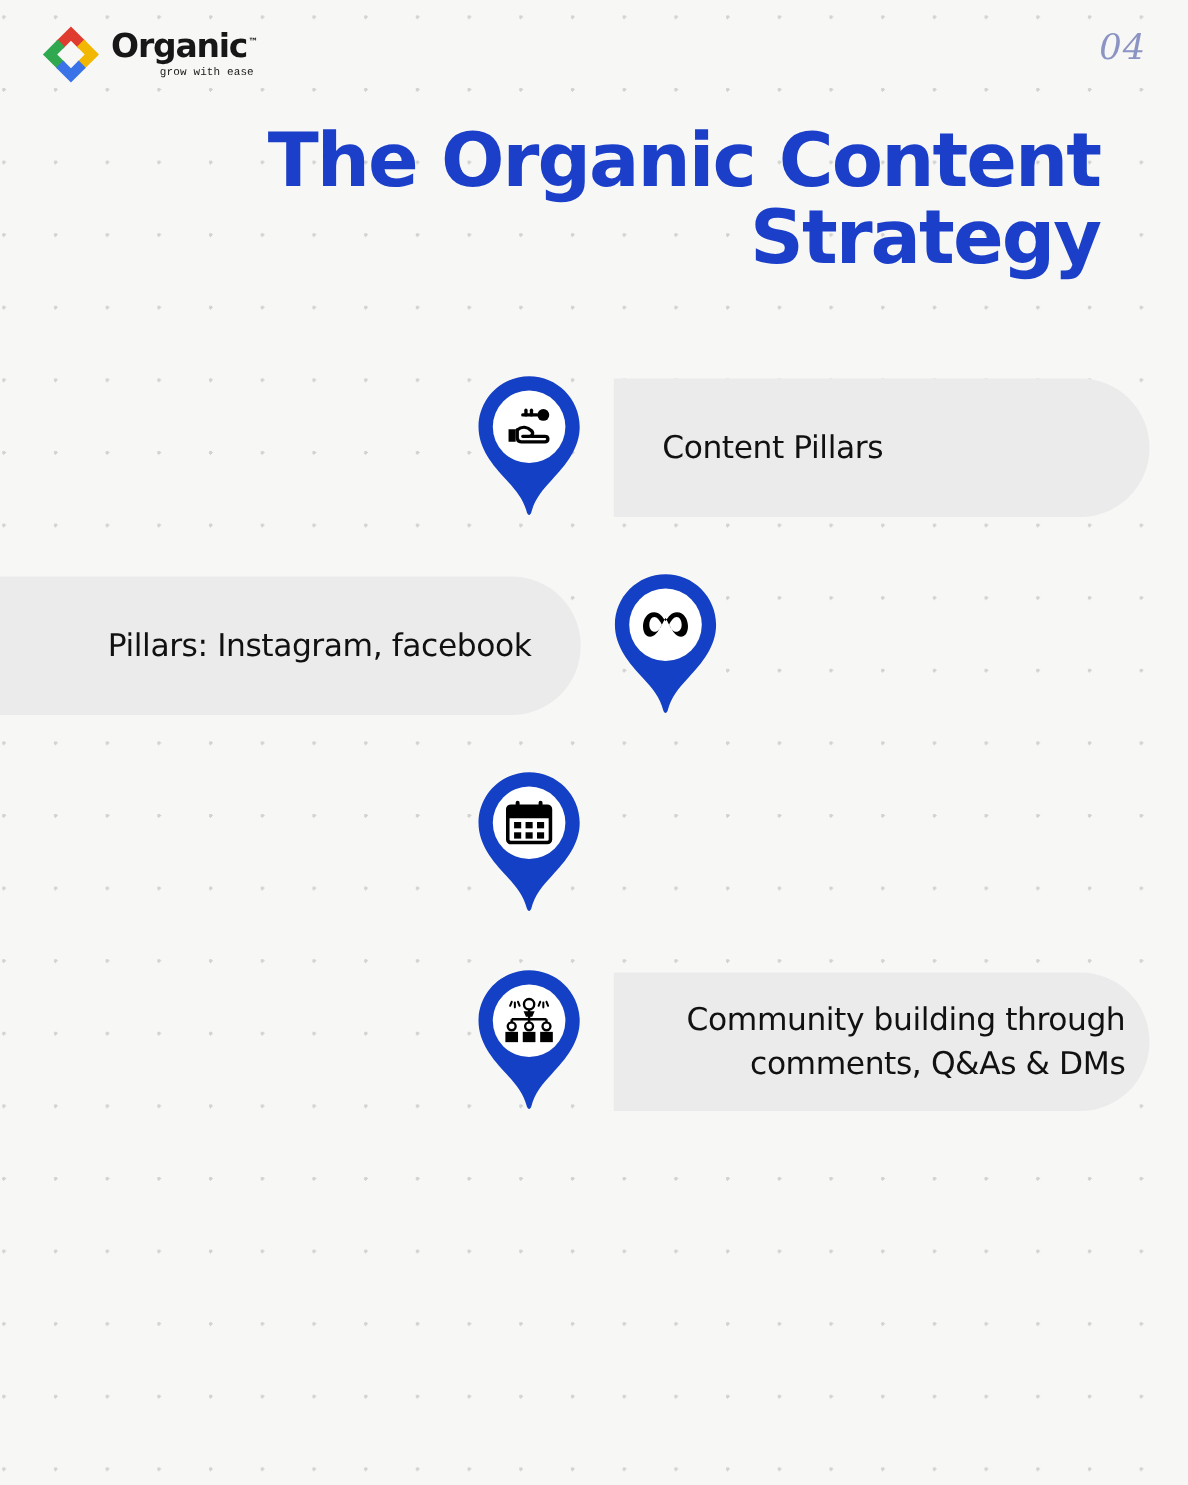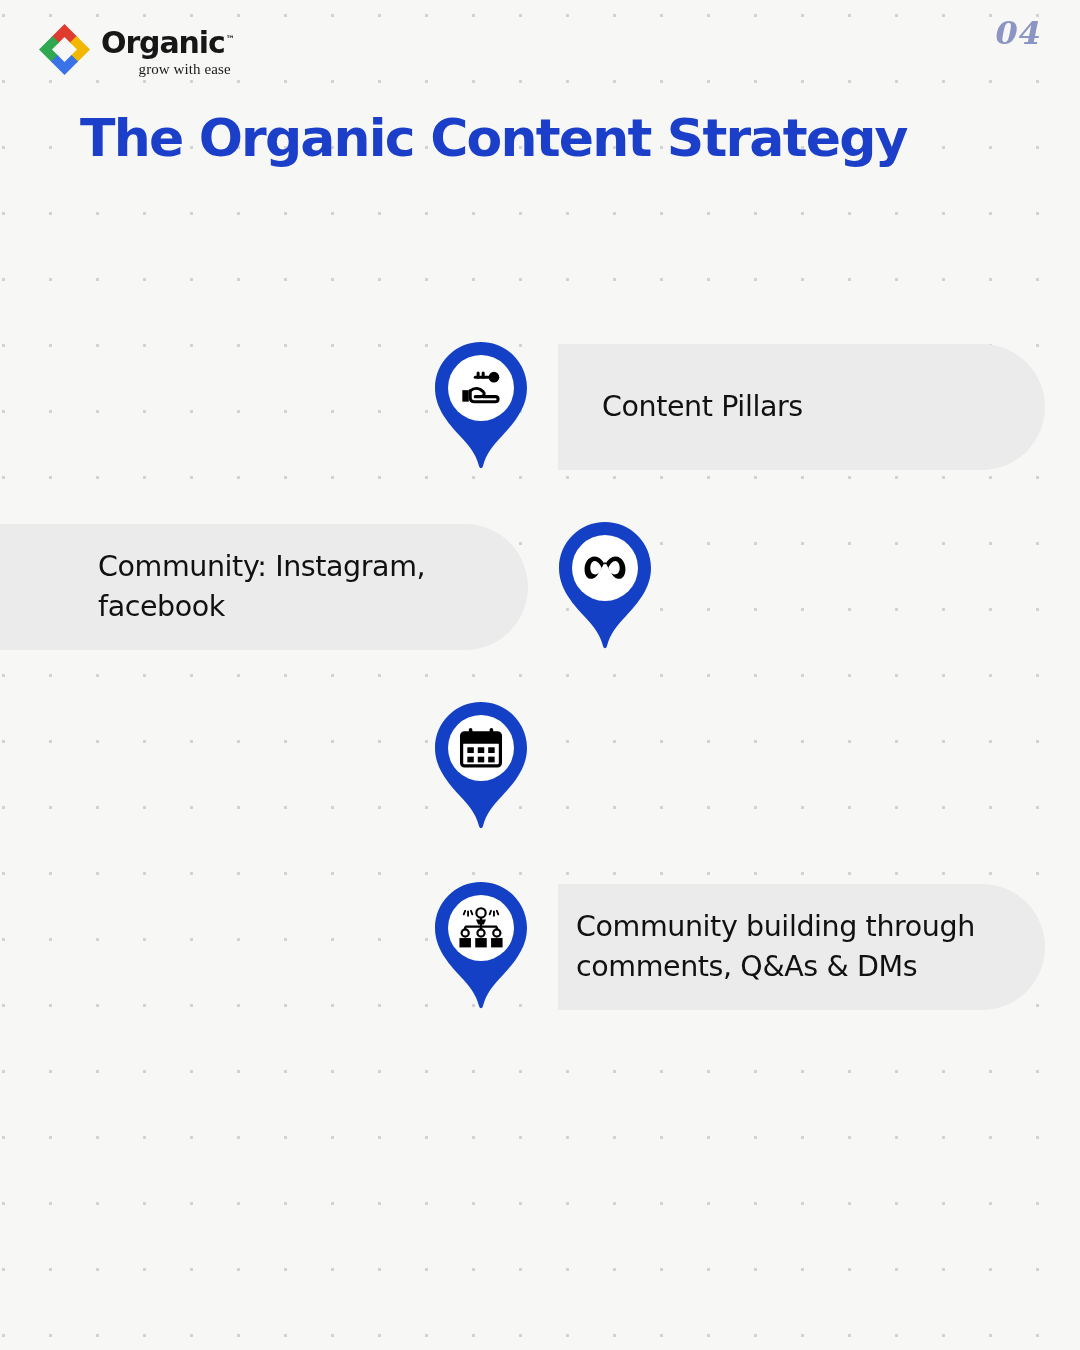--- a/index.html
+++ b/index.html
@@ -35,46 +35,45 @@
     color:#171717;
     line-height:1;
     position:relative;
     display:inline-block;
   }
   .brand-tm {
     font-size:9px; vertical-align:super; font-weight:bold;
     letter-spacing:0; margin-left:1px; color:#171717;
   }
   .brand-tag {
-    font-family:Liberation Serif, serif;
-    font-size:15px;
+    font-family:Liberation Mono, monospace;
+    font-size:10px;
     color:#1a1a1a;
     letter-spacing:0.1px;
     margin-top:3px;
     text-align:right;
     padding-right:4px;
   }
 
   #page-number {
-    position:absolute; right:38px; top:14px;
+    position:absolute; right:38px; top:24px;
     font-family:"DejaVu Serif", serif;
     font-style:italic;
     font-size:32px;
     color:#8b94c2;
     letter-spacing:1px;
-    font-weight:bold;
   }
 
   
   #title {
     position:absolute; left:0; right:0; top:112px;
-    text-align:left;
+    text-align:right;
     font-family:"DejaVu Sans", sans-serif;
     font-weight:bold;
-    font-size:52px;
+    font-size:68px;
     line-height:1.03;
     letter-spacing:-1.8px;
     color:#1b3fc9;
     padding:0 80px;
   }
 
   
   #rows { position:absolute; left:0; right:0; top:340px; }
   .row {
     position:relative;
@@ -128,21 +127,21 @@
   
   .r3 .pin  { position:absolute; left:433px; top:0; }
   .r3 .pill { left:558px; right:35px; border-radius:0 63px 63px 0; padding-left:26px; padding-right:30px; }
 
   
   .r4 .pin  { position:absolute; left:557px; top:0; }
   .r4 .pill { left:-22px; width:550px; border-radius:0 63px 63px 0; padding-left:100px; padding-right:22px; }
 
   
   .r5 .pin  { position:absolute; left:433px; top:0; }
-  .r5 .pill { left:558px; right:35px; border-radius:0 63px 63px 0; padding-left:18px; padding-right:22px; }
+  .r5 .pill { left:558px; right:35px; border-radius:0 63px 63px 0; padding-left:18px; padding-right:22px;text-align:right; }
 </style>
 </head>
 <body>
 
 <div id="dots"></div>
 
 <div id="brand">
   <div id="brand-mark">
     <svg viewBox="0 0 110 110" width="55" height="55" aria-hidden="true">
 
@@ -198,21 +197,21 @@
         <path d="M48 2 C22.6 2 2 22.6 2 48 c0 20 13 35 25 48 c9 9.6 16 18 19 30 c1 3 3 3 4 0 c3-12 10-20.4 19-30 c12-13 25-28 25-48 C94 22.6 73.4 2 48 2 Z" fill="#1340c4"></path>
         <circle cx="48" cy="48" r="33" fill="#ffffff"></circle>
       </svg>
       <span class="glyph">
         <svg viewBox="0 0 72 48" aria-hidden="true">
           <path d="M20 6 C9 6 4 17 4 26 c0 9 4 15 10 15 c6 0 10-5 14-12 c3-5 6-11 8-15 c2 4 5 10 8 15 c4 7 8 12 14 12 c6 0 10-6 10-15 C68 17 63 6 52 6 c-7 0-12 6-16 13 C32 12 27 6 20 6 Z M20 13 c4 0 8 5 11 11 c-3 6-6 10-10 10 c-5 0-8-4-8-10 C13 18 16 13 20 13 Z M52 13 c4 0 7 5 7 11 c0 6-3 10-8 10 c-4 0-7-4-10-10 c3-6 7-11 11-11 Z" fill="#000000"></path>
         </svg>
       </span>
     </div>
     <div class="pill">
-      <span>Community: Instagram, facebook</span>
+      <span>Pillars: Instagram, facebook</span>
     </div>
   </div>
 
   <div class="row r3">
     <div class="pin">
       <svg viewBox="0 0 96 130" aria-hidden="true">
         <path d="M48 2 C22.6 2 2 22.6 2 48 c0 20 13 35 25 48 c9 9.6 16 18 19 30 c1 3 3 3 4 0 c3-12 10-20.4 19-30 c12-13 25-28 25-48 C94 22.6 73.4 2 48 2 Z" fill="#1340c4"></path>
         <circle cx="48" cy="48" r="33" fill="#ffffff"></circle>
       </svg>
       <span class="glyph">

